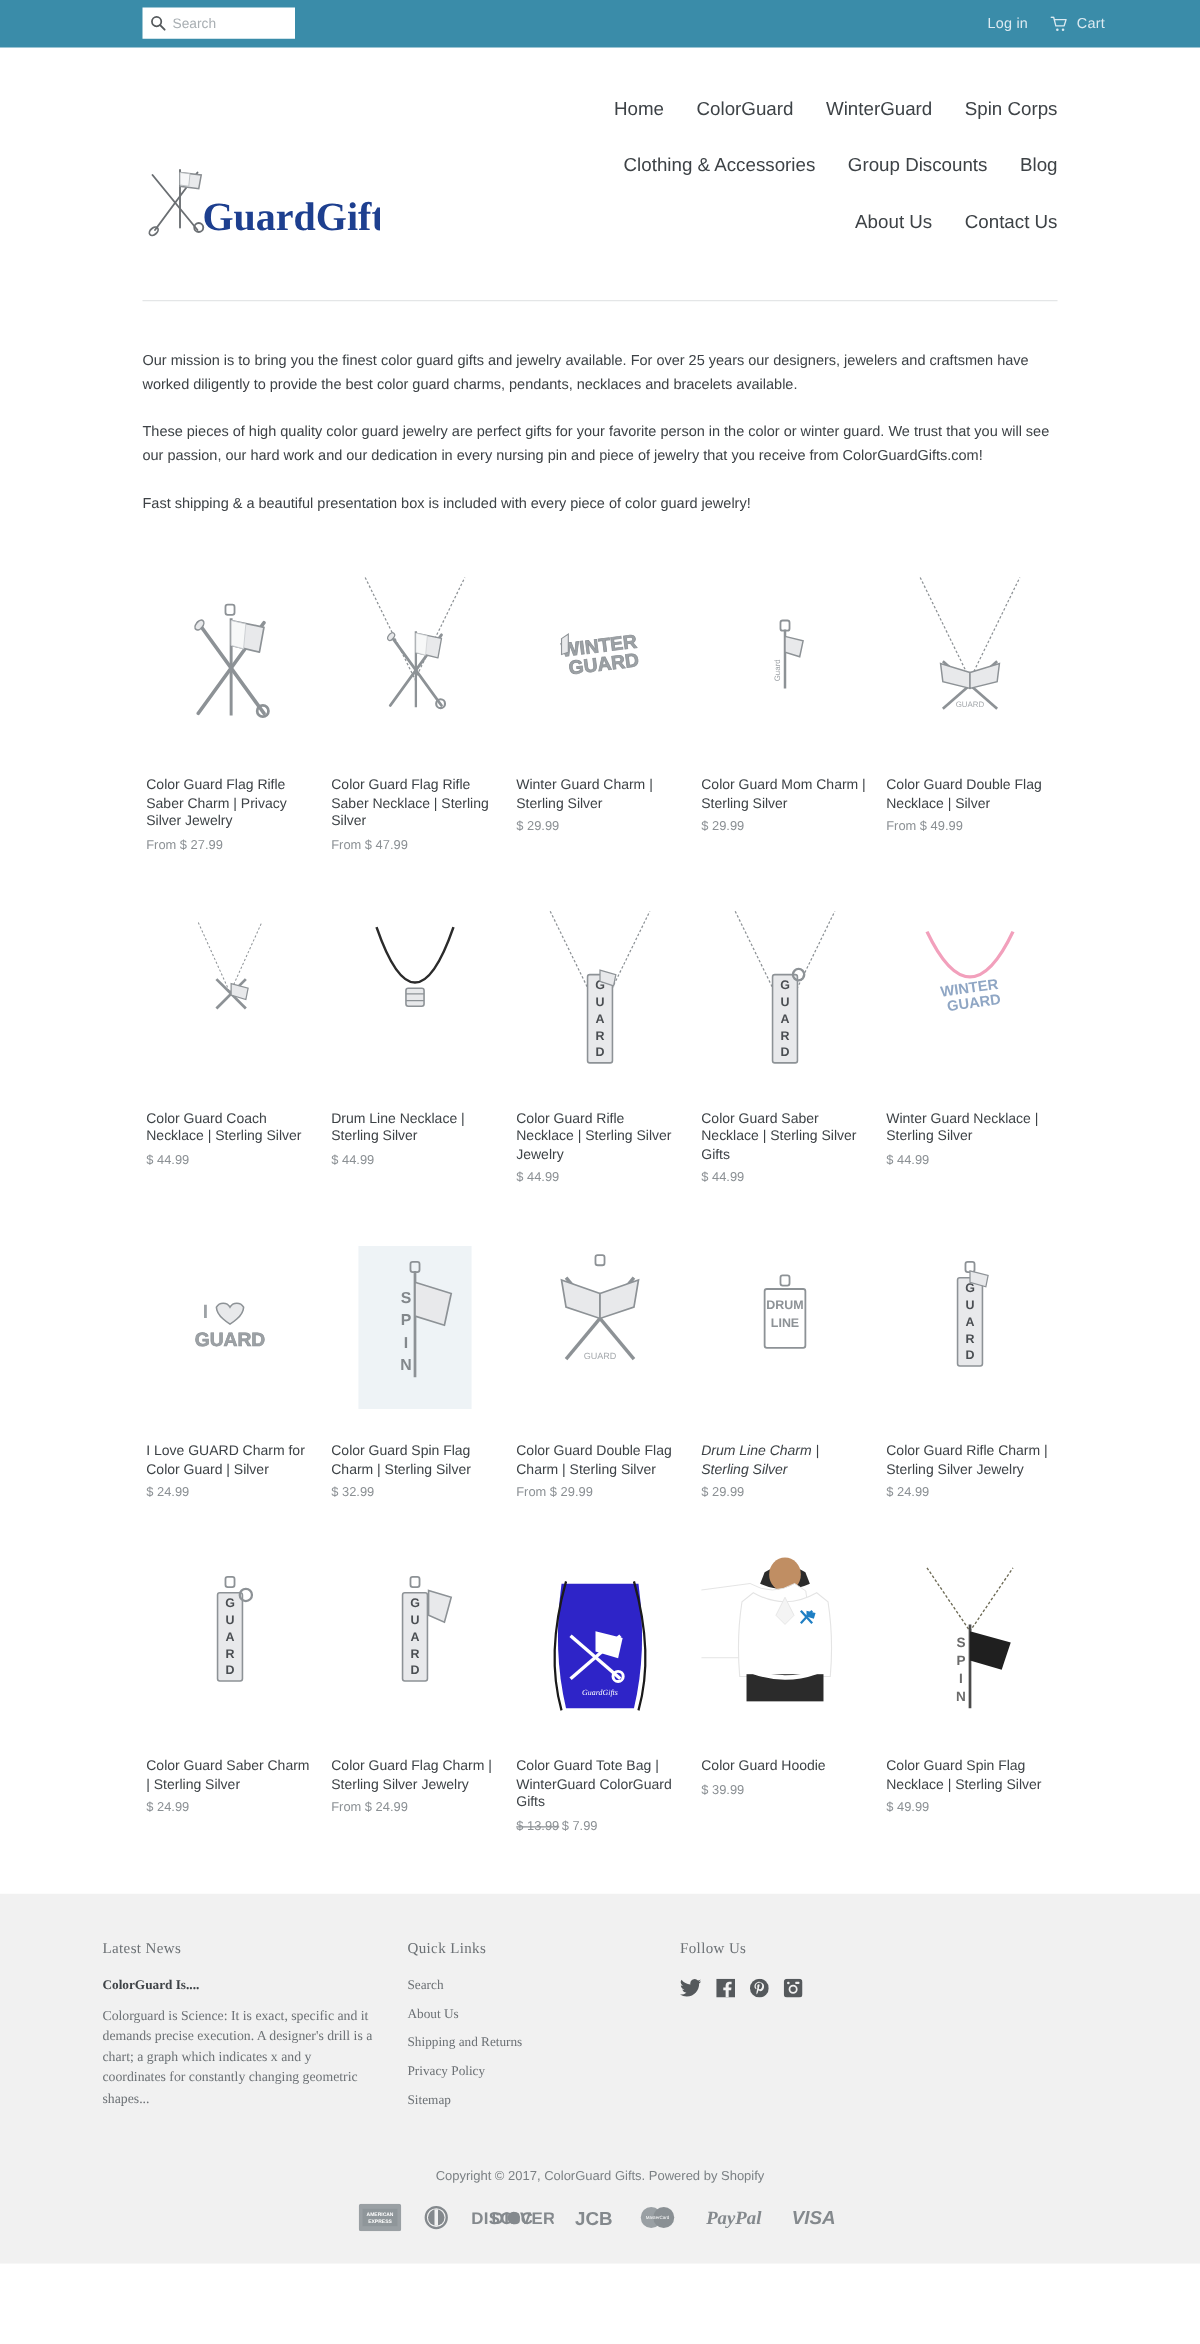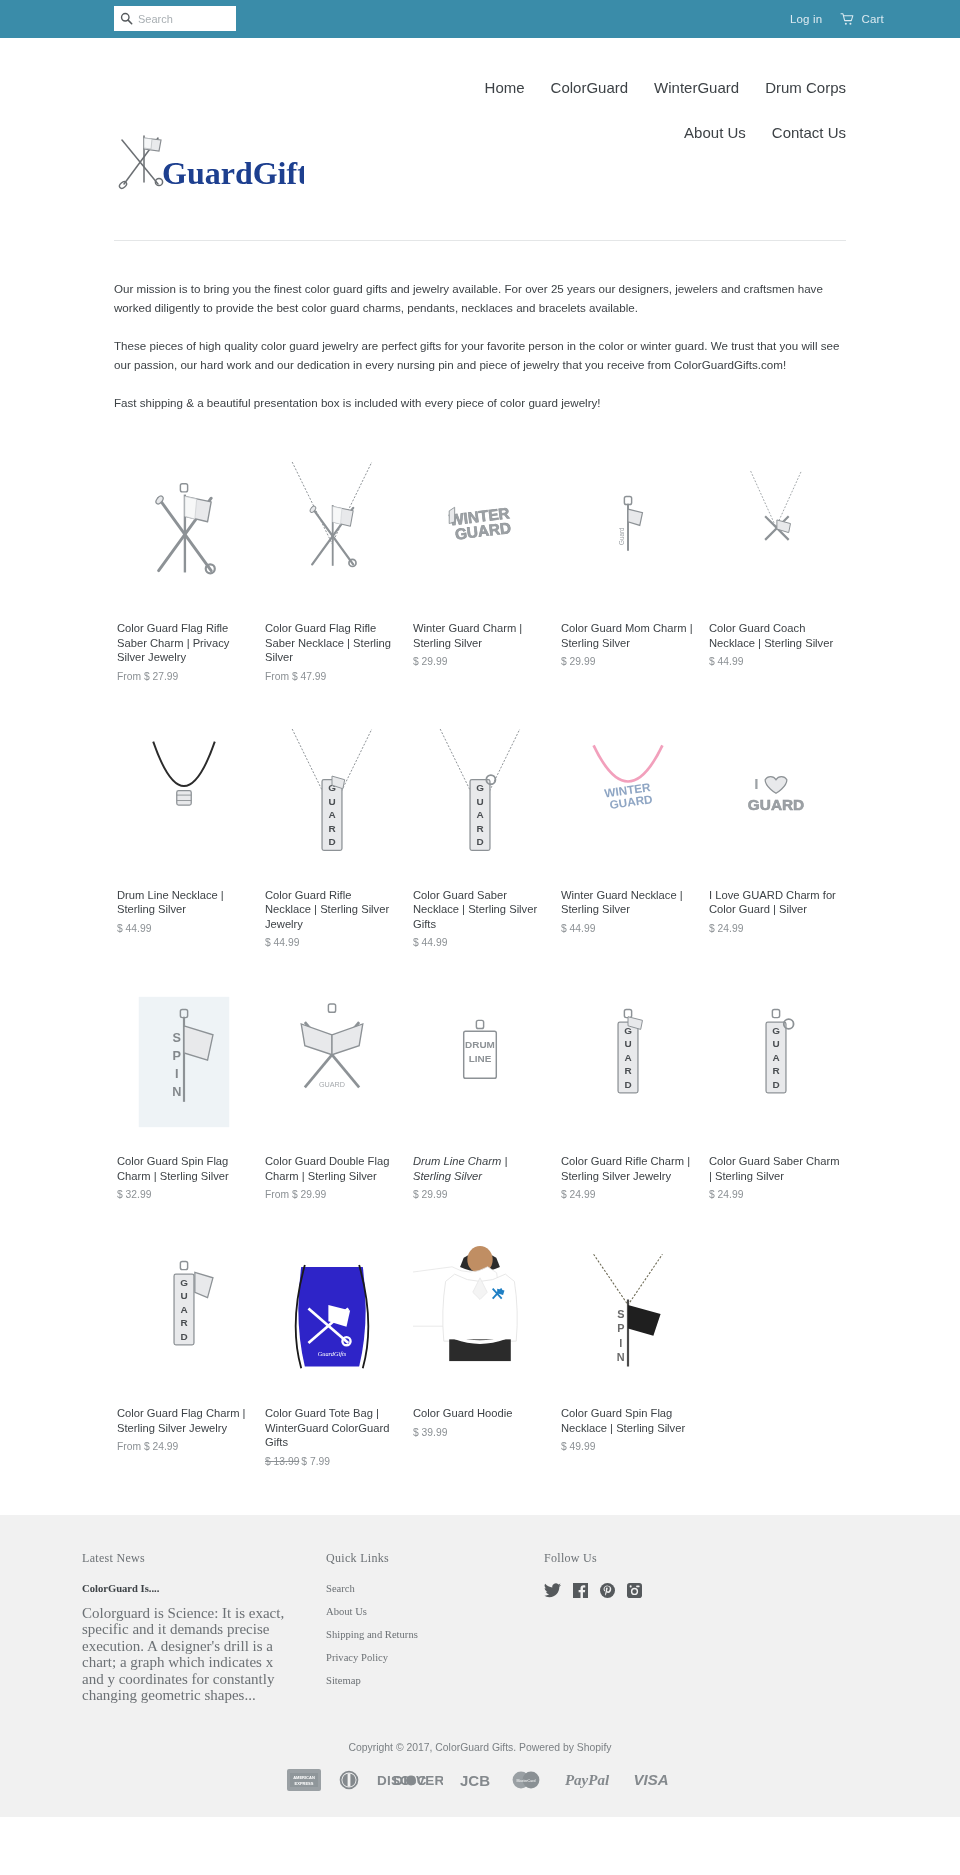--- a/index.html
+++ b/index.html
@@ -167,21 +167,21 @@
     margin-bottom: 17px;
     letter-spacing: .3px;
   }
   .news-title {
     font-size: 10.6px;
     font-weight: bold;
     color: #3d4246;
     margin-bottom: 11px;
   }
   .news-body {
-    font-size: 15px;
+    font-size: 11px;
     line-height: 16.5px;
     color: #6c7175;
   }
   .f-link {
     display: block;
     font-size: 10.6px;
     color: #6c7175;
     text-decoration: none;
     margin-bottom: 12px;
   }
@@ -261,21 +261,26 @@
         <circle cx="45" cy="50" r="3.6" fill="none" stroke="#6b6f73" stroke-width="1.5"></circle>
         <text x="48" y="52" font-family="'Liberation Serif', serif" font-size="32" font-weight="bold" fill="#1d3f8f">GuardGifts</text>
       </svg>
     </a>
 
     <div class="nav">
       <div class="nav-row">
         <a class="nav-link" href="#">Home</a>
         <a class="nav-link" href="#">ColorGuard</a>
         <a class="nav-link" href="#">WinterGuard</a>
-        <a class="nav-link" href="#">Drum Corps</a>
+        <a class="nav-link" href="#">Spin Corps</a>
+      </div>
+      <div class="nav-row">
+        <a class="nav-link" href="#">Clothing &amp; Accessories</a>
+        <a class="nav-link" href="#">Group Discounts</a>
+        <a class="nav-link" href="#">Blog</a>
       </div>
       <div class="nav-row">
         <a class="nav-link" href="#">About Us</a>
         <a class="nav-link" href="#">Contact Us</a>
       </div>
     </div>
   </div>
 
   <div class="hr"></div>
 
@@ -339,20 +344,36 @@
         <a class="thumb" href="#">
           <svg width="148" height="160" viewBox="0 0 148 160">
       <rect x="70" y="44" width="8" height="9" rx="2" fill="none" stroke="#8d9296" stroke-width="1.6"></rect>
       <line x1="74" y1="52" x2="74" y2="104" stroke="#8d9296" stroke-width="2.2"></line>
       <path d="M74 58 L90 62 L87 76 L74 72 Z" fill="#e8e9eb" stroke="#8d9296" stroke-width="1.3"></path>
       <text x="70" y="88" font-family="'Liberation Sans', sans-serif" font-size="7" fill="#9da2a6" text-anchor="middle" transform="rotate(-90 70 88)">Guard</text>
           </svg>
         </a>
         <a class="p-title" href="#" style="text-decoration: none; color: rgb(61, 66, 70); display: block;">Color Guard Mom Charm | Sterling Silver</a>
         <div class="p-price">$ 29.99</div>
+      </div>
+      <div class="card">
+        <a class="thumb" href="#">
+          <svg width="148" height="160" viewBox="0 0 148 160">
+            <path d="M30 6 L74 96 L118 6" fill="none" stroke="#8d9296" stroke-width="1.1" stroke-dasharray="2.2 1.8"></path>
+      <g transform="translate(0,14)">
+      <line x1="50" y1="66" x2="98" y2="108" stroke="#8d9296" stroke-width="2.4"></line>
+      <line x1="98" y1="66" x2="50" y2="108" stroke="#8d9296" stroke-width="2.4"></line>
+      <path d="M74 76 L48 68 L50 84 L74 90 Z" fill="#e8e9eb" stroke="#8d9296" stroke-width="1.3"></path>
+      <path d="M74 76 L100 68 L98 84 L74 90 Z" fill="#e8e9eb" stroke="#8d9296" stroke-width="1.3"></path>
+      <text x="74" y="106" font-family="'Liberation Sans', sans-serif" font-size="7" fill="#a5a9ad" text-anchor="middle">GUARD</text>
+      </g>
+          </svg>
+        </a>
+        <a class="p-title" href="#" style="text-decoration: none; color: rgb(61, 66, 70); display: block;">Color Guard Double Flag Necklace | Silver</a>
+        <div class="p-price">From $ 49.99</div>
       </div>
       <div class="card">
         <a class="thumb" href="#">
           <svg width="148" height="160" viewBox="0 0 148 160">
       <path d="M46 16 L74 78 L102 16" fill="none" stroke="#8d9296" stroke-width=".9" stroke-dasharray="2 1.8"></path>
       <line x1="62" y1="66" x2="88" y2="92" stroke="#8d9296" stroke-width="2.4"></line>
       <line x1="88" y1="66" x2="62" y2="92" stroke="#8d9296" stroke-width="2.4"></line>
       <path d="M75 70 L90 74 L88 84 L75 80 Z" fill="#e8e9eb" stroke="#8d9296" stroke-width="1.1"></path>
           </svg>
         </a>

